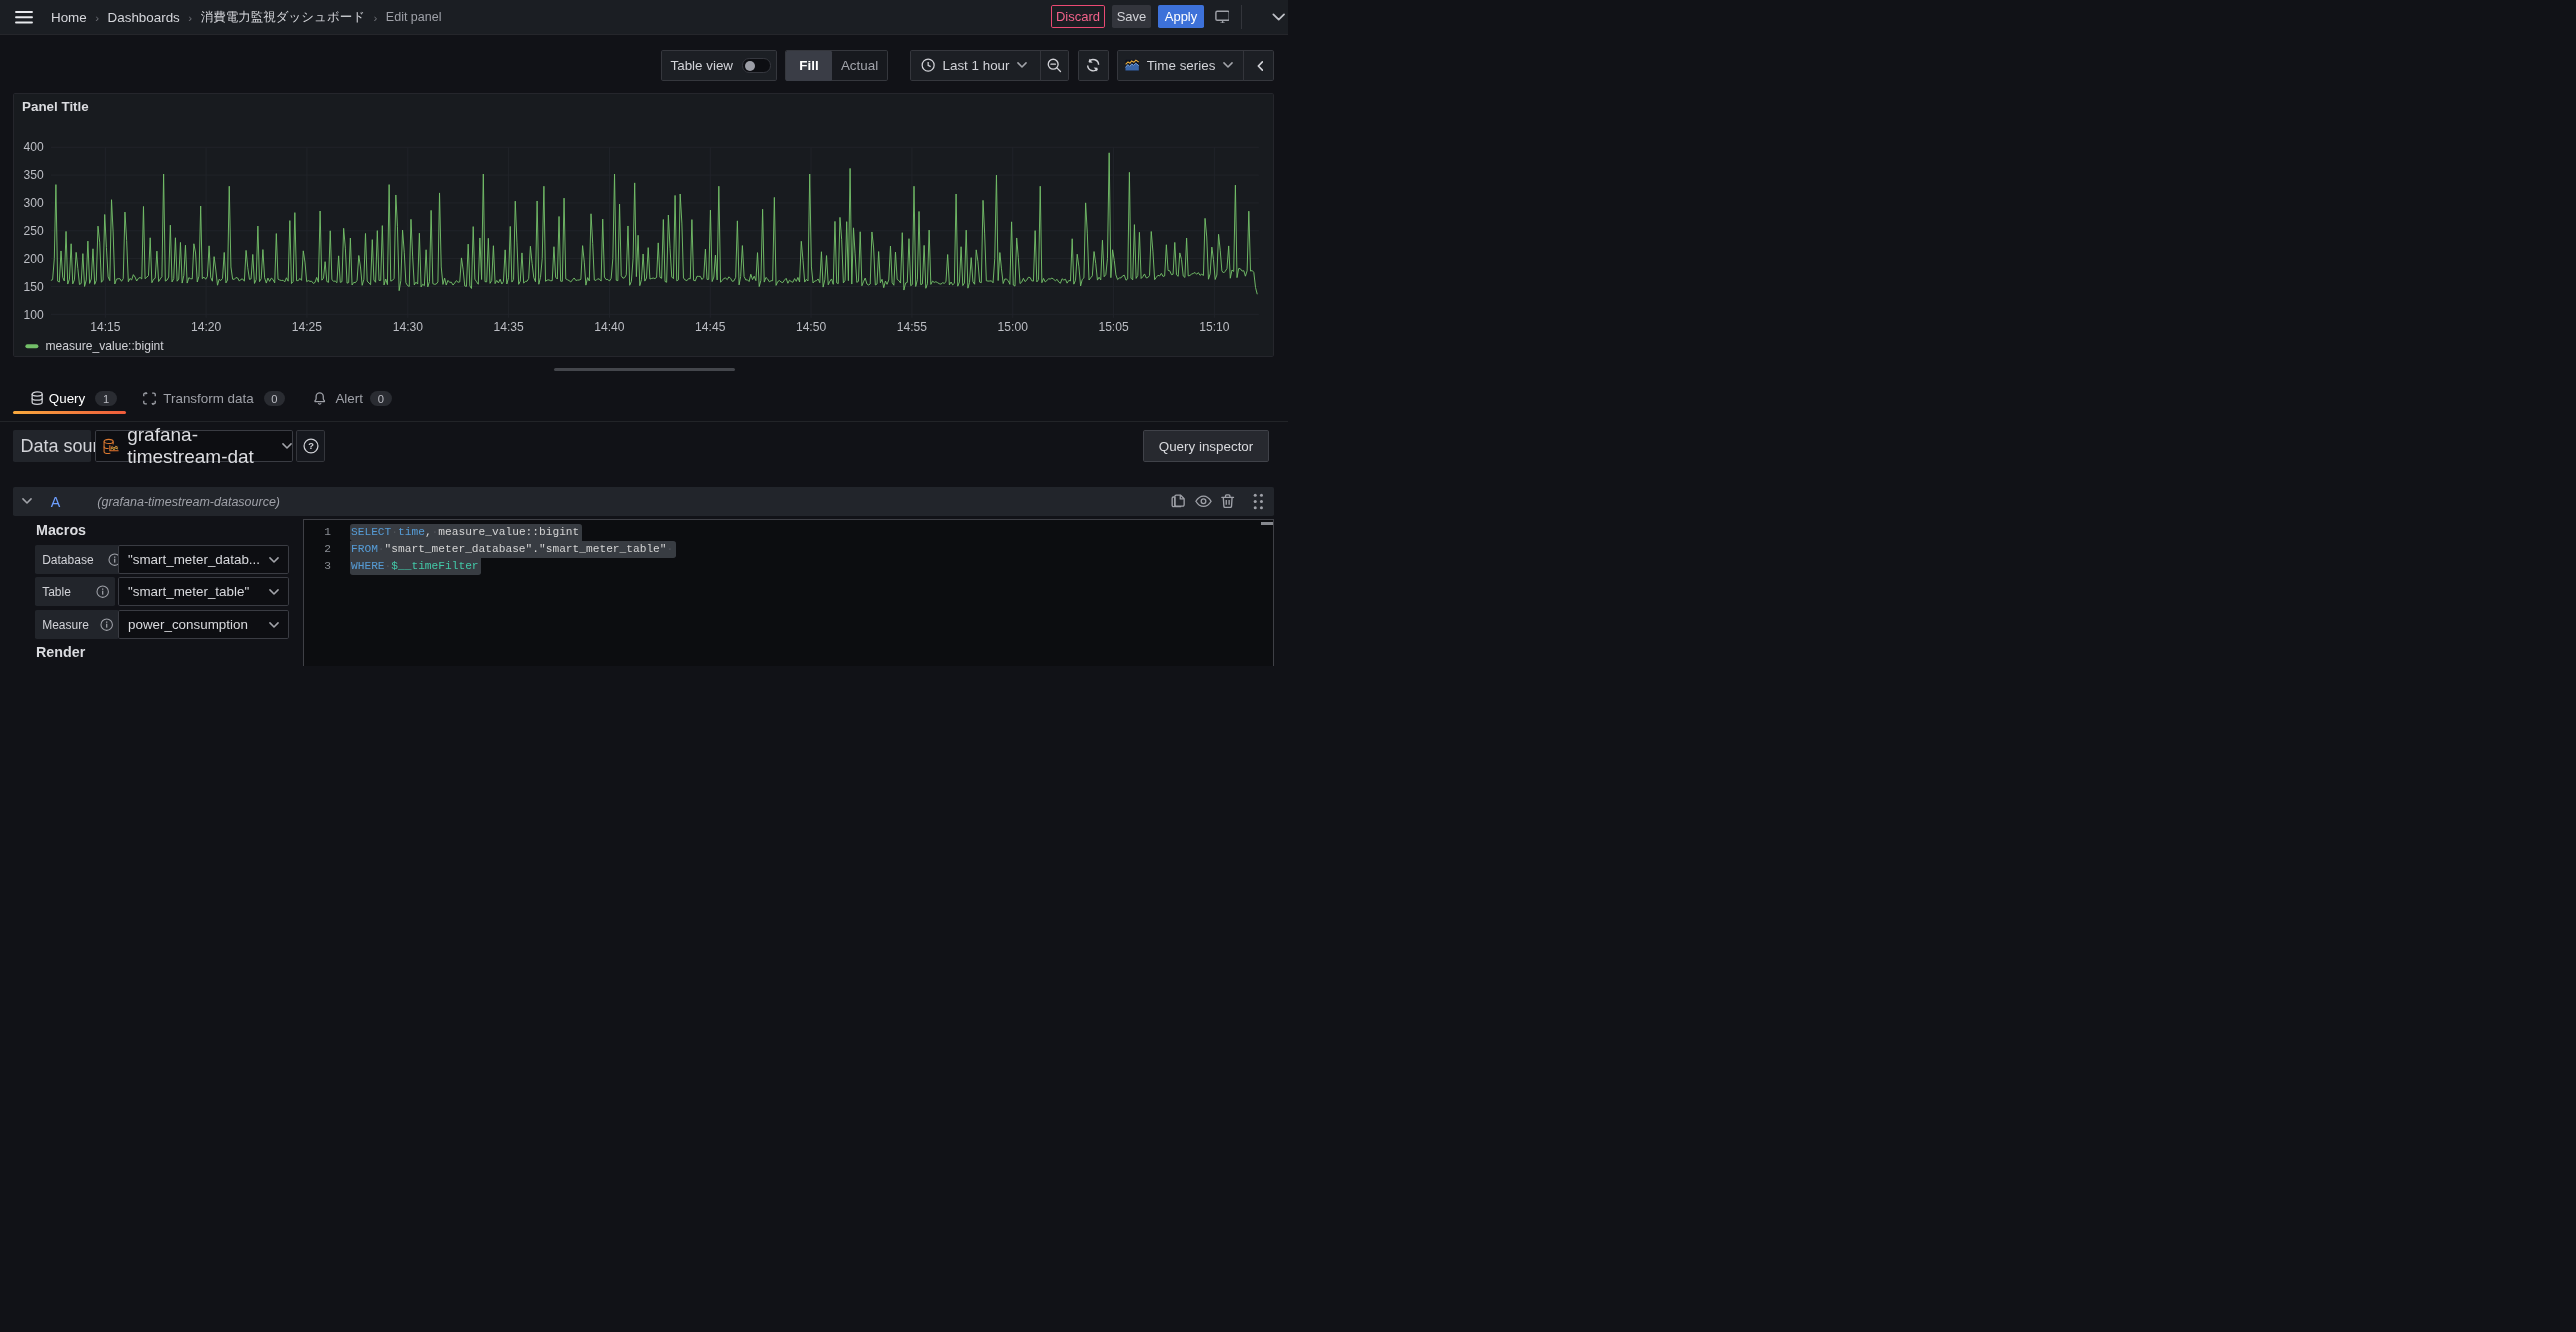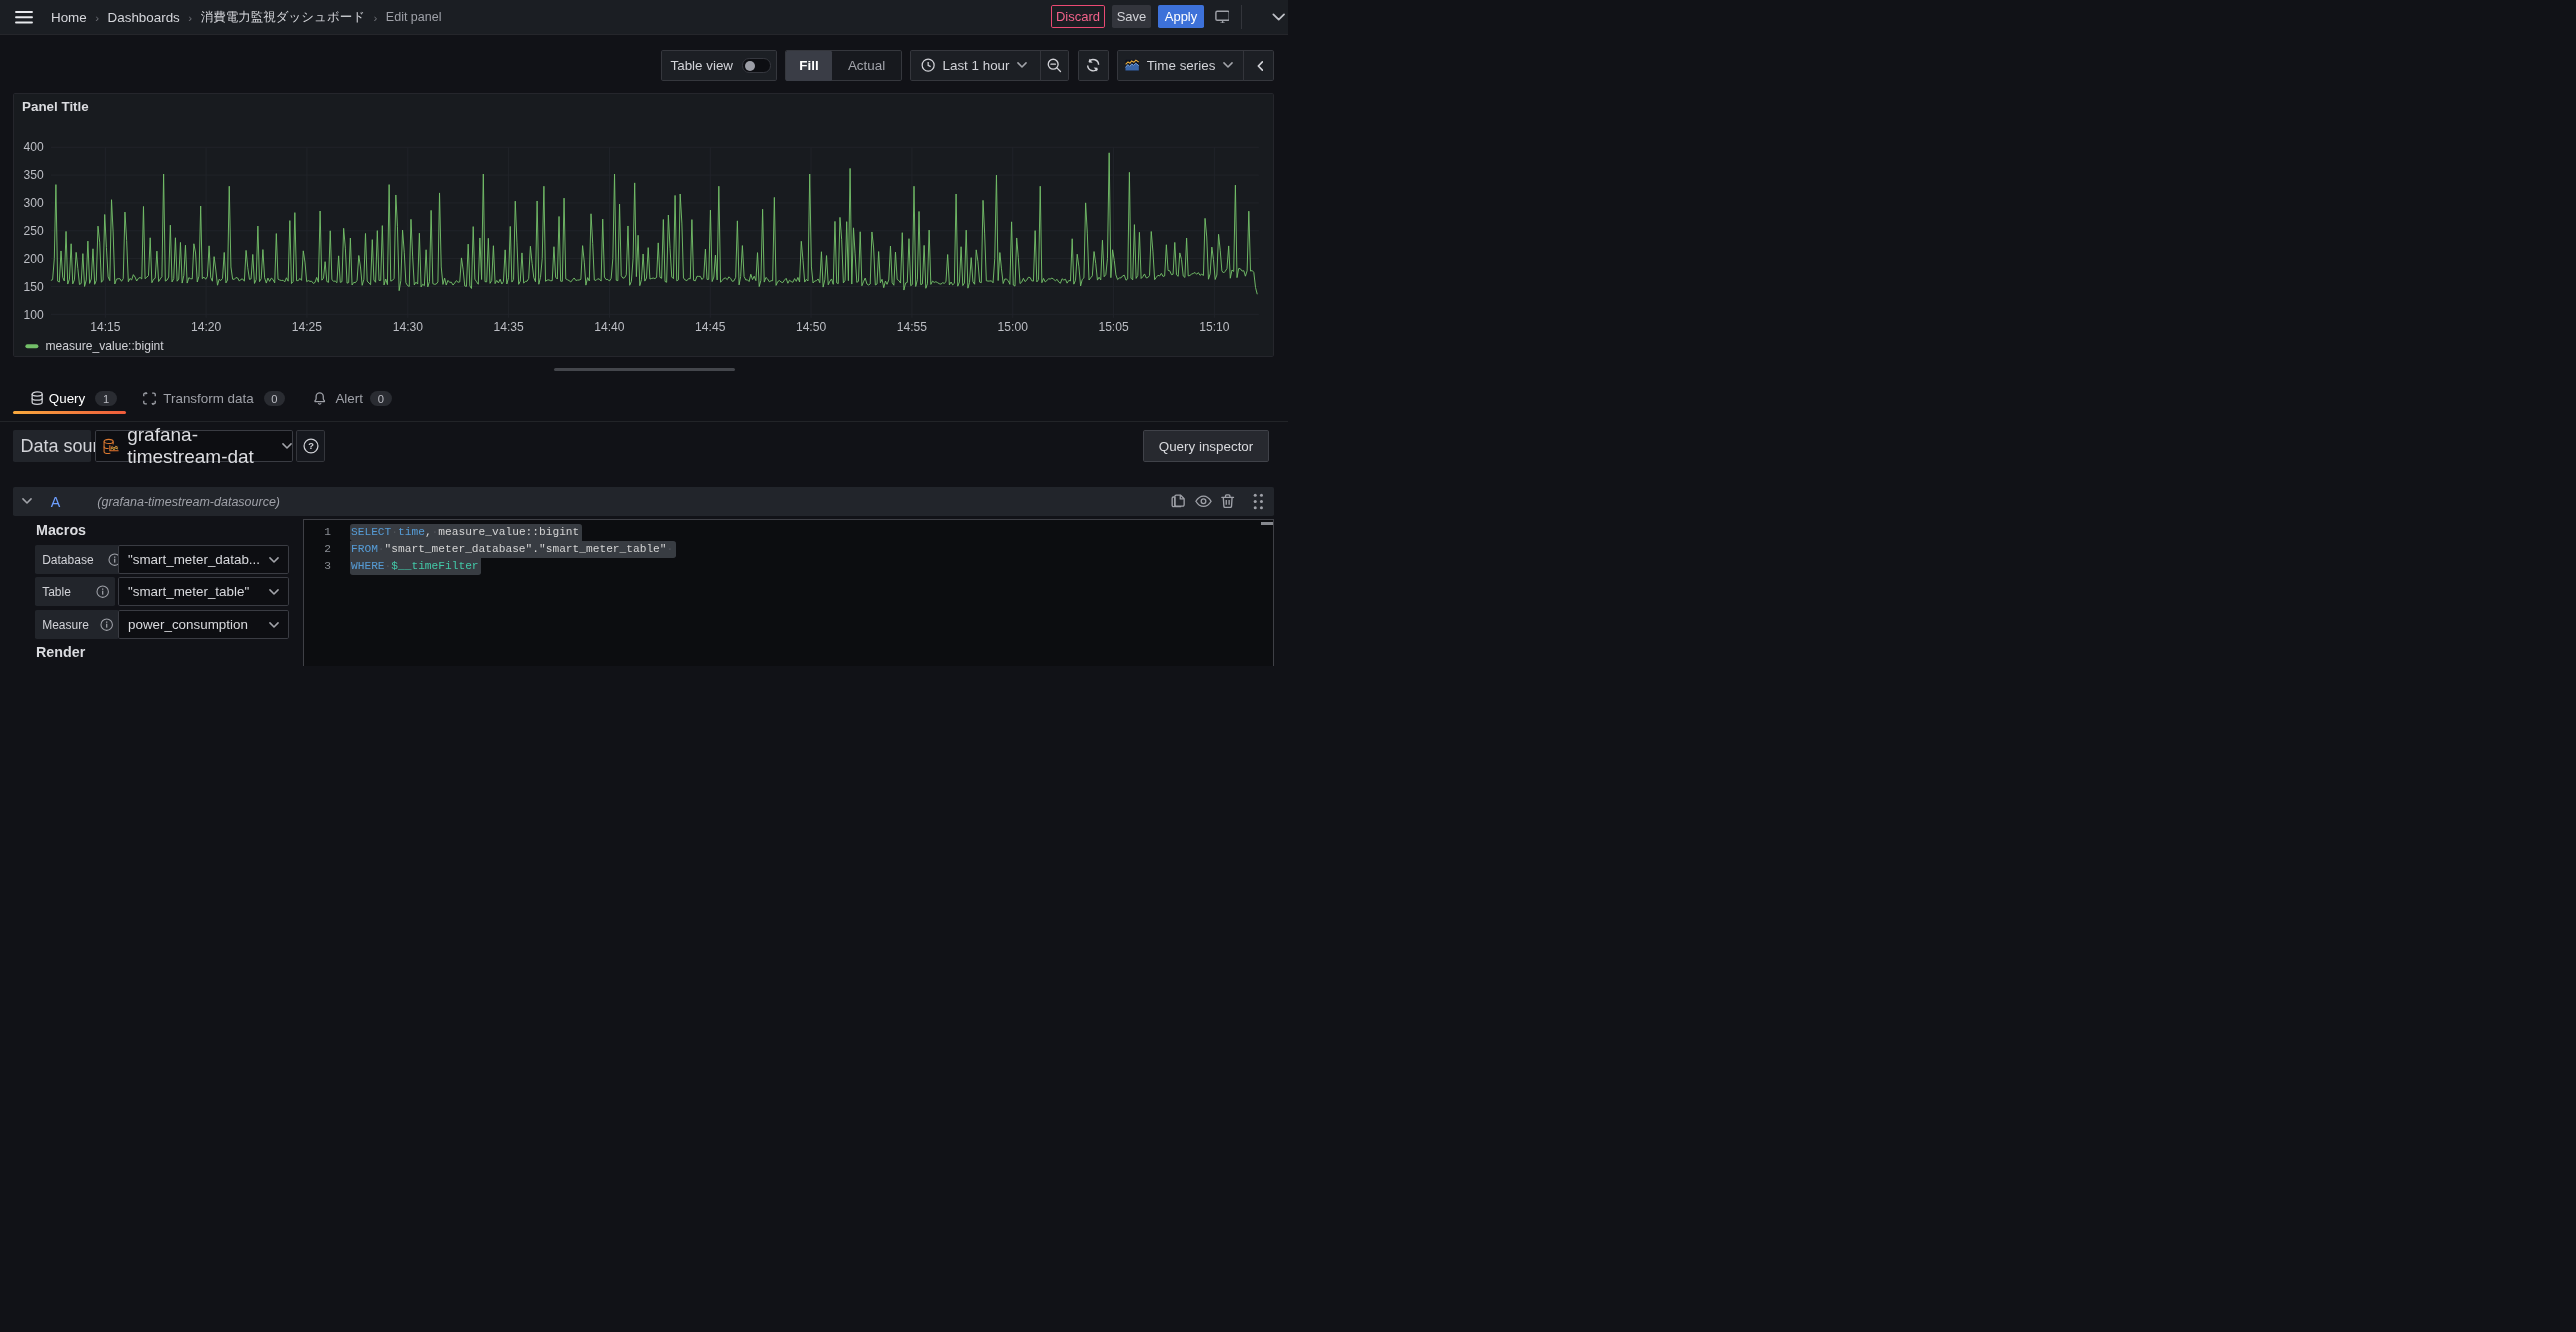--- a/index.html
+++ b/index.html
@@ -85,21 +85,21 @@
         </svg>
       </div>
 </div>
 
 <div class="tbbox" style="left:661px;width:116px;padding-left:8.5px">
   <span class="tbtext" style="font-weight:400">Table view</span>
   <div style="position:relative;margin-left:9px;width:29px;height:14.3px;border-radius:7.2px;background:#0d0e12;border:0.9px solid #36383f">
     <div style="position:absolute;left:1.8px;top:1.3px;width:10px;height:10px;border-radius:50%;background:#9b9da5"></div>
   </div>
 </div>
-<div class="tbbox" style="left:785px;width:117px;padding:0;background:#17191e">
+<div class="tbbox" style="left:785px;width:103px;padding:0;background:#17191e">
   <div style="width:46px;height:30px;background:#3a3d46;border-radius:1.3px;display:flex;align-items:center;justify-content:center;color:#fff;font-size:13.4px;font-weight:600">Fill</div>
   <div style="flex:1;display:flex;align-items:center;justify-content:center;color:#a2a4ab;font-size:13.4px">Actual</div>
 </div>
 <div class="tbbox" style="left:910px;width:159px">
   <div style="margin-left:10px">
         <svg width="14.3" height="14.3" viewBox="0 0 16 16" style="">
           <g stroke="#d2d3d8" stroke-width="1.4" fill="none">
             <circle cx="8" cy="8" r="6.7"></circle>
             <path d="M8 4.4 V8.3 L10.8 9.6"></path>
           </g>

